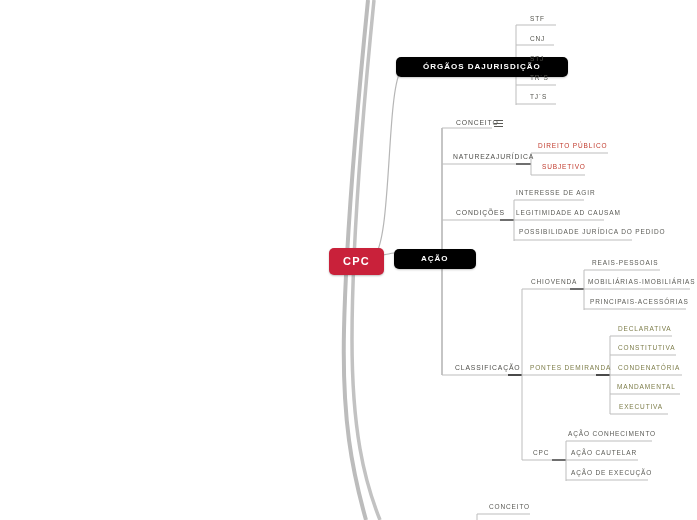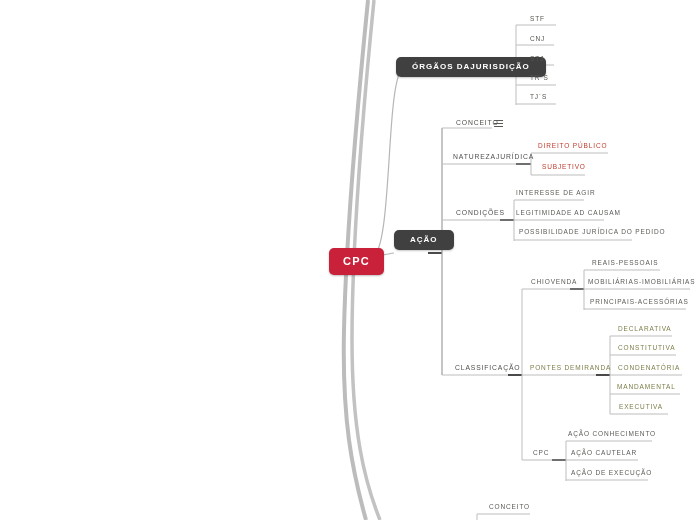--- a/index.html
+++ b/index.html
@@ -33,25 +33,25 @@
     background: #c9213a;
     color: #ffffff;
     font-size: 11px;
     font-weight: bold;
     padding: 8px 14px;
     border-radius: 5px;
     letter-spacing: 1.2px;
     box-shadow: 0 1px 2px rgba(0,0,0,0.25);
   }
   .main-node {
-    background: #404040;
+    background: #000000;
     color: #ffffff;
     font-size: 8px;
     font-weight: bold;
-    padding: 6px 16px;
+    padding: 6px 27px;
     border-radius: 5px;
     letter-spacing: 1px;
     box-shadow: 0 1px 2px rgba(0,0,0,0.22);
   }
   .leaf {
     font-size: 6.5px;
     color: #55554e;
     letter-spacing: 0.85px;
     padding-bottom: 2px;
   }
@@ -140,21 +140,21 @@
     <path d="M 566 480 L 648 480" stroke="#bdbdbd" stroke-width="1" fill="none"></path>
 
     <path d="M 477 514 L 477 520" stroke="#bdbdbd" stroke-width="1" fill="none"></path>
     <path d="M 477 514 L 530 514" stroke="#bdbdbd" stroke-width="1" fill="none"></path>
   </svg>
 
   <div class="node root-node" style="left:329px; top:248px;">CPC</div>
 
   <div class="node main-node" style="left:396px; top:57px;">ÓRGÃOS DAJURISDIÇÃO</div>
 
-  <div class="node main-node" style="left:394px; top:230px;">AÇÃO</div>
+  <div class="node main-node" style="left:394px; top:249px;">AÇÃO</div>
 
   <div class="node leaf" style="left:530px; top:16px;">STF</div>
   <div class="node leaf" style="left:530px; top:36px;">CNJ</div>
   <div class="node leaf" style="left:530px; top:56px;">STJ</div>
   <div class="node leaf" style="left:530px; top:75px;">TR´S</div>
   <div class="node leaf" style="left:530px; top:94px;">TJ´S</div>
 
   <div class="node leaf lvl2" style="left:456px; top:120px;">CONCEITO</div>
   <div class="note-icon" style="left:494px; top:120px;">
       <i></i>

